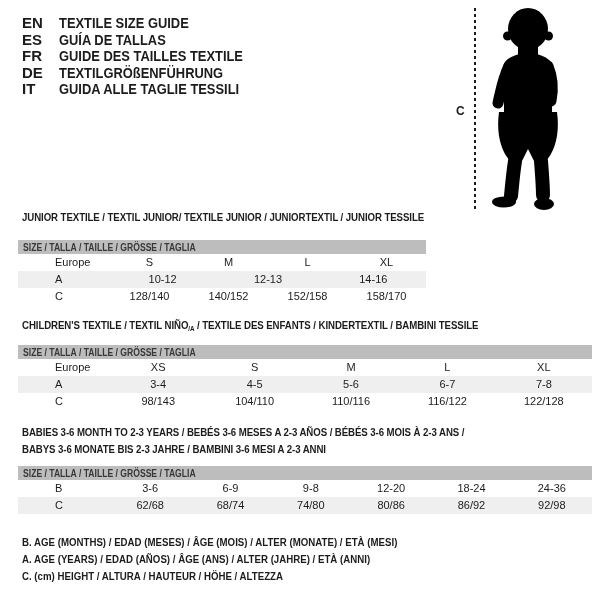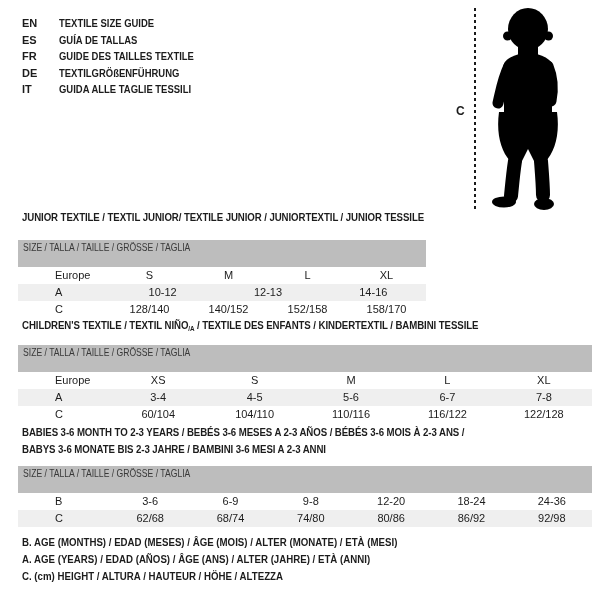--- a/index.html
+++ b/index.html
@@ -8,37 +8,37 @@
     background:#ffffff;color:#1c1c1c;
     font-family:"Liberation Sans", sans-serif;
     -webkit-font-smoothing:antialiased;
   }
   .abs{position:absolute;}
   .nowrap{white-space:nowrap;}
   .cx{transform:scaleX(0.86);transform-origin:0 50%;white-space:nowrap;display:inline-block;}
 
   
   .lang-block{left:22px;top:15px;}
-  .lang-row{display:flex;height:16.5px;line-height:16.5px;font-weight:bold;font-size:11px;}
+  .lang-row{display:flex;height:16.5px;line-height:16.5px;font-weight:bold;font-size:15px;}
   .lang-code{width:37px;flex:0 0 37px;}
 
   
   .dash-line{
     left:474px;top:8px;width:2px;height:202px;
     background:repeating-linear-gradient(to bottom,#1a1a1a 0 3px,transparent 3px 6px);
   }
   .c-marker{left:456px;top:104px;font-weight:bold;font-size:12px;}
   .figure-wrap{left:482px;top:6px;width:90px;height:205px;}
 
   
   .sec-title{font-weight:bold;font-size:11.5px;letter-spacing:-0.1px;}
 
   
   .size-table{position:absolute;}
-  .thead{height:27px;line-height:15px;padding-left:5px;font-size:10px;font-weight:normal;color:#383838;overflow:hidden;}
+  .thead{height:14px;line-height:15px;padding-left:5px;font-size:10px;font-weight:bold;color:#383838;overflow:hidden;}
   .trow{display:flex;height:17px;line-height:17px;font-size:11px;}
   .trow.alt{background:#efefef;}
   .tlabel{flex:0 0 60px;width:60px;padding-left:5px;box-sizing:border-box;text-align:left;margin-left:32px;}
   .tcell{flex:1;text-align:center;}
 
   
   .footnotes{left:22px;top:534px;}
   .fn-line{height:17px;line-height:17px;font-weight:bold;font-size:11px;}
 
   sub.small{font-size:7.5px;vertical-align:-2px;}
@@ -138,21 +138,21 @@
   <div class="trow alt">
     <span class="tlabel">A</span>
     <span class="tcell">3-4</span>
     <span class="tcell">4-5</span>
     <span class="tcell">5-6</span>
     <span class="tcell">6-7</span>
     <span class="tcell">7-8</span>
   </div>
   <div class="trow">
     <span class="tlabel">C</span>
-    <span class="tcell">60/104</span>
+    <span class="tcell">98/143</span>
     <span class="tcell">104/110</span>
     <span class="tcell">110/116</span>
     <span class="tcell">116/122</span>
     <span class="tcell">122/128</span>
   </div>
 </div>
 
 <div class="abs sec-title" style="left:22px;top:424px;line-height:17px;">
   <div><span class="cx" style="transform:scaleX(0.84);">BABIES 3-6 MONTH TO 2-3 YEARS / BEBÉS 3-6 MESES A 2-3 AÑOS / BÉBÉS 3-6 MOIS À 2-3 ANS /</span></div>
   <div><span class="cx" style="transform:scaleX(0.84);">BABYS 3-6 MONATE BIS 2-3 JAHRE / BAMBINI 3-6 MESI A 2-3 ANNI</span></div>

